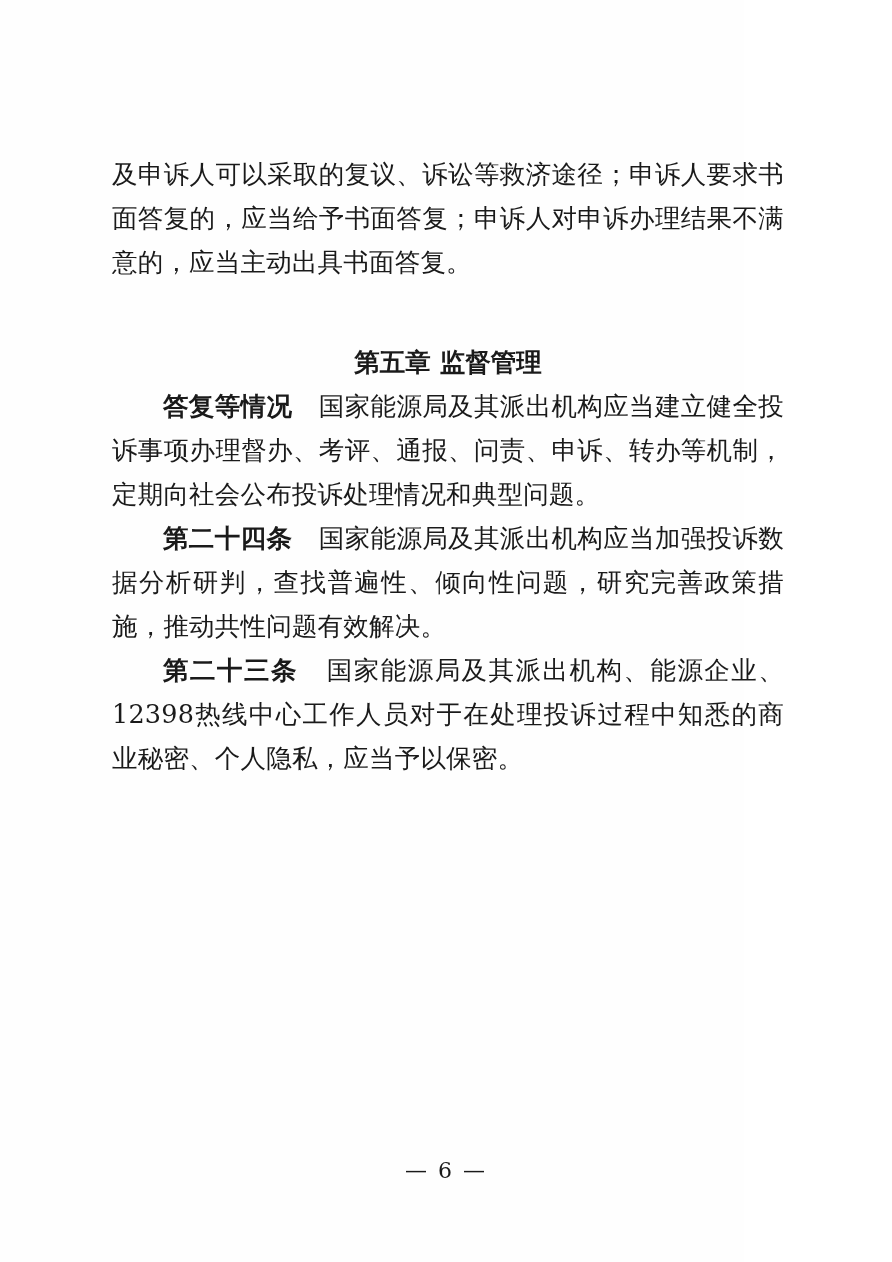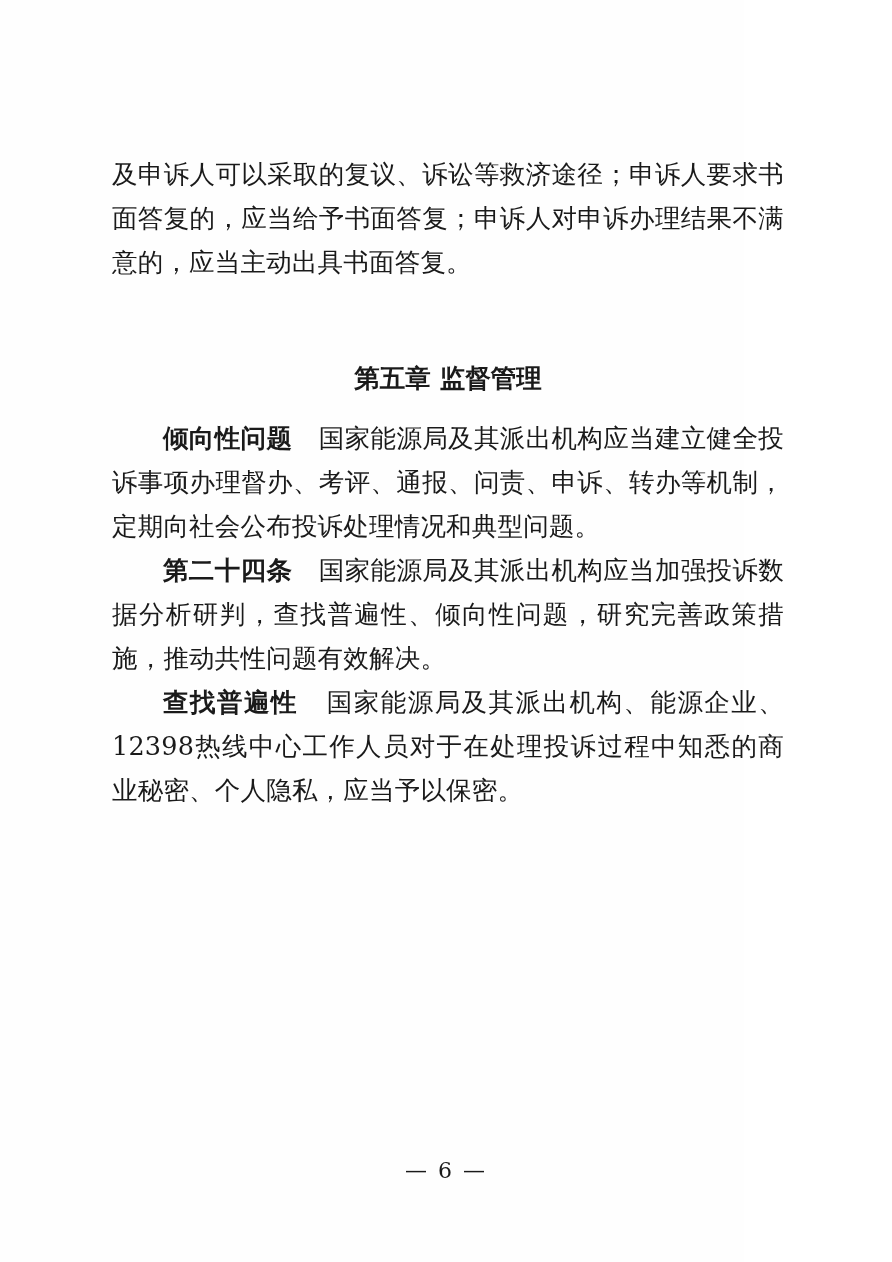--- a/index.html
+++ b/index.html
@@ -38,21 +38,21 @@
     letter-spacing: 0.2px;
   }
   .para.indent {
     text-indent: 51px;
   }
   .chapter-heading {
     font-size: 25.5px;
     line-height: 44px;
     text-align: center;
     font-weight: bold;
-    margin: 16px;
+    margin: 0;
   }
   .gap-large {
     height: 56px;
   }
   .art-label {
     font-weight: bold;
   }
   .footer {
     position: absolute;
     left: 0;
@@ -73,33 +73,33 @@
   <div class="content">
 
     <p class="para">及申诉人可以采取的复议、诉讼等救济途径；申诉人要求书面答复的，应当给予书面答复；申诉人对申诉办理结果不满意的，应当主动出具书面答复。</p>
 
 
     <div class="gap-large"></div>
 
     <p class="chapter-heading">第五章  监督管理</p>
 
     <p class="para indent">
-      <span class="art-label">倾向性问题</span>
+      <span class="art-label">答复等情况</span>
       <span style="display:inline-block;width:18px"></span><span>国家能源局及其派出机构应当建立健全投诉事项办理督办、考评、通报、问责、申诉、转办等机制，定期向社会公布投诉处理情况和典型问题。</span>
     </p>
 
     <p class="para indent">
       <span class="art-label">第二十四条</span>
       <span style="display:inline-block;width:18px"></span><span>国家能源局及其派出机构应当加强投诉数据分析研判，查找普遍性、倾向性问题，研究完善政策措施，推动共性问题有效解决。</span>
     </p>
 
 
 
     <p class="para indent">
-      <span class="art-label">查找普遍性</span>
+      <span class="art-label">第二十三条</span>
       <span style="display:inline-block;width:18px"></span><span>国家能源局及其派出机构、能源企业、12398热线中心工作人员对于在处理投诉过程中知悉的商业秘密、个人隐私，应当予以保密。</span>
     </p>
 
   </div>
 
   <div class="footer">— 6 —</div>
 
 </div>
 
 </body></html>

